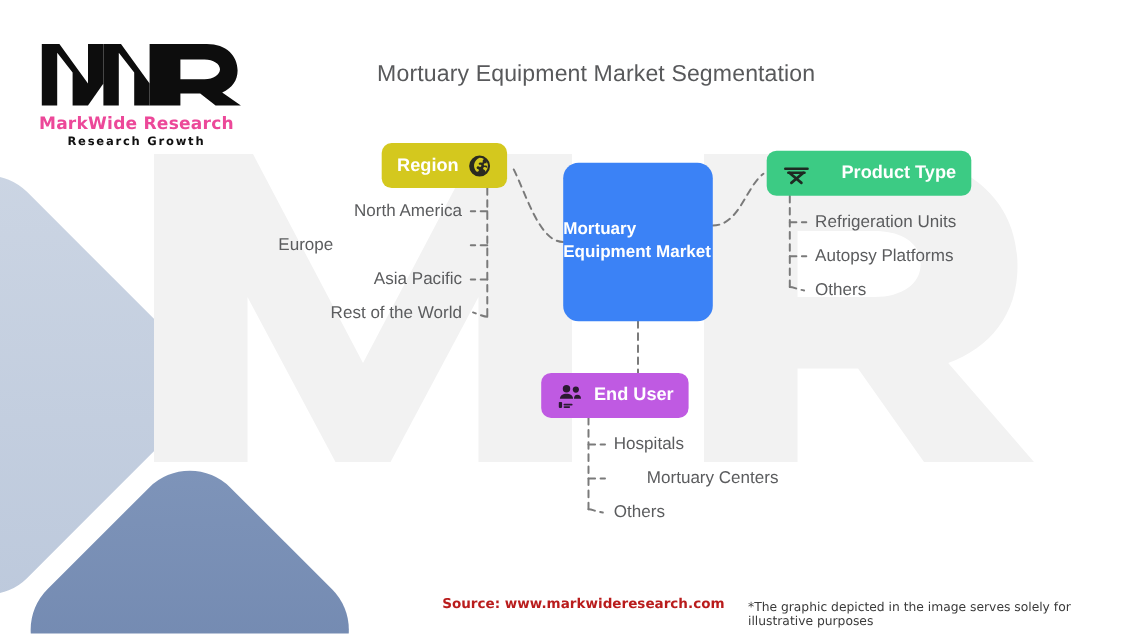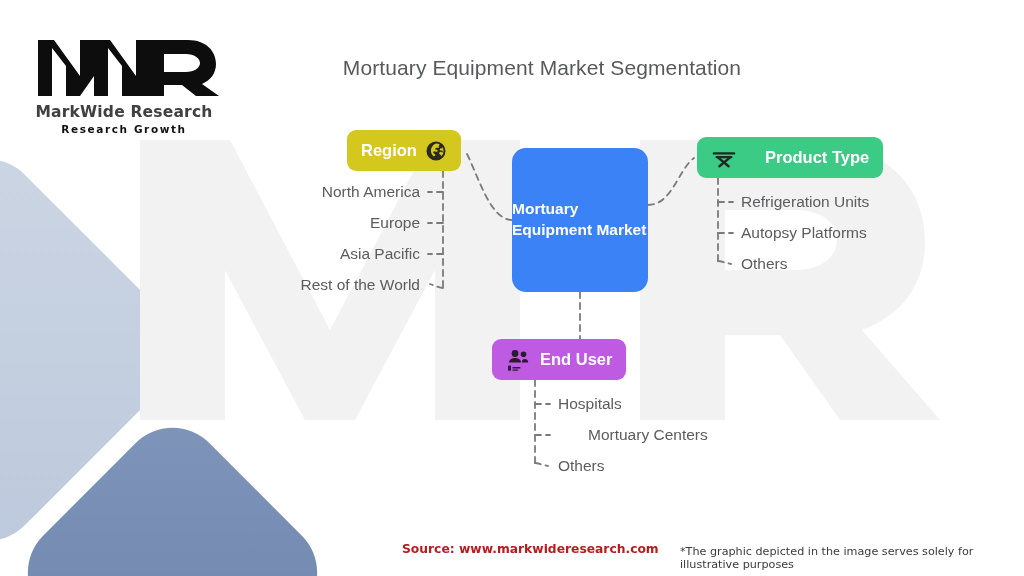--- a/index.html
+++ b/index.html
@@ -32,21 +32,21 @@
   #watermark{
     position:absolute;left:80px;top:120px;
     width:1000px;height:330px;
     opacity:1;pointer-events:none;
   }
 
   
   #logo{position:absolute;left:24px;top:30px;width:200px;}
   #logo .mark{display:block;}
   #logo .brand{
-    font-size:15.5px;font-weight:bold;color:#404040;
+    font-size:15.5px;font-weight:bold;color:#ec4899;
     letter-spacing:.2px;text-align:center;margin-top:1px;
     font-family:"DejaVu Sans", sans-serif;
   }
   #logo .tag{
     font-size:10.5px;font-weight:bold;color:#111;
     letter-spacing:1.6px;text-align:center;margin-top:2px;
     font-family:"DejaVu Sans", sans-serif;
   }
 
   
@@ -196,21 +196,21 @@
         <path d="M15.8 14.5c0-2.2 1-3.6 3-3.6 2.1 0 3.4 1.4 3.4 3.6Z"></path>
         <rect x="2" y="17.4" width="3" height="5.4" rx=".7"></rect>
         <rect x="6.3" y="19.1" width="8.2" height="1.5" rx=".7"></rect>
         <rect x="6.3" y="21.4" width="6" height="1.4" rx=".7"></rect>
       </svg>
     </span>
     <span>End User</span>
   </div>
 
   <div class="leaf right-al" style="left:170px;top:183px;width:250px;">North America</div>
-  <div class="leaf right-al" style="left:170px;top:214px;width:250px;">Europe</div>
+  <div class="leaf right-al" style="left:153px;top:214px;width:250px;text-align:center;">Europe</div>
   <div class="leaf right-al" style="left:170px;top:245px;width:250px;">Asia Pacific</div>
   <div class="leaf right-al" style="left:170px;top:276px;width:250px;">Rest of the World</div>
 
   <div class="leaf" style="left:741px;top:193px;">Refrigeration Units</div>
   <div class="leaf" style="left:741px;top:224px;">Autopsy Platforms</div>
   <div class="leaf" style="left:741px;top:255px;">Others</div>
 
   <div class="leaf" style="left:558px;top:395px;">Hospitals</div>
   <div class="leaf" style="left:588px;top:426px;text-align:right;">Mortuary Centers</div>
   <div class="leaf" style="left:558px;top:457px;">Others</div>

